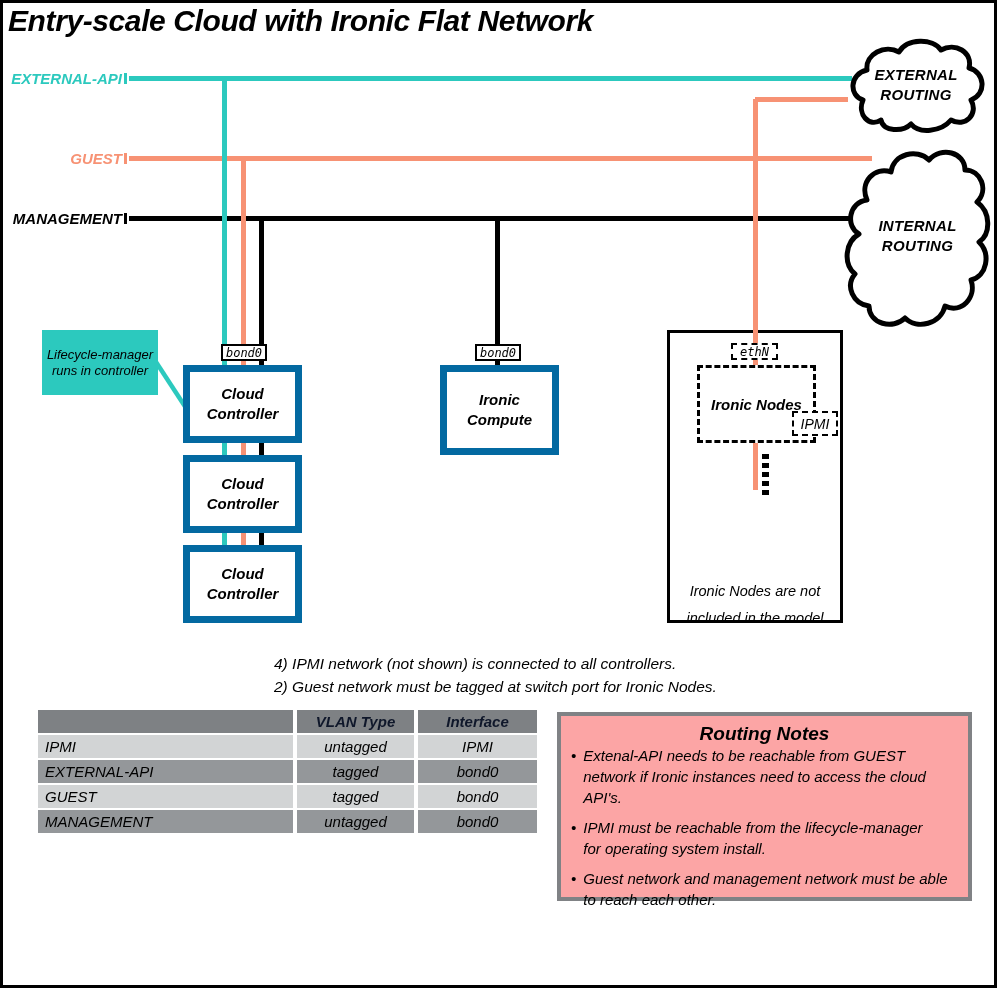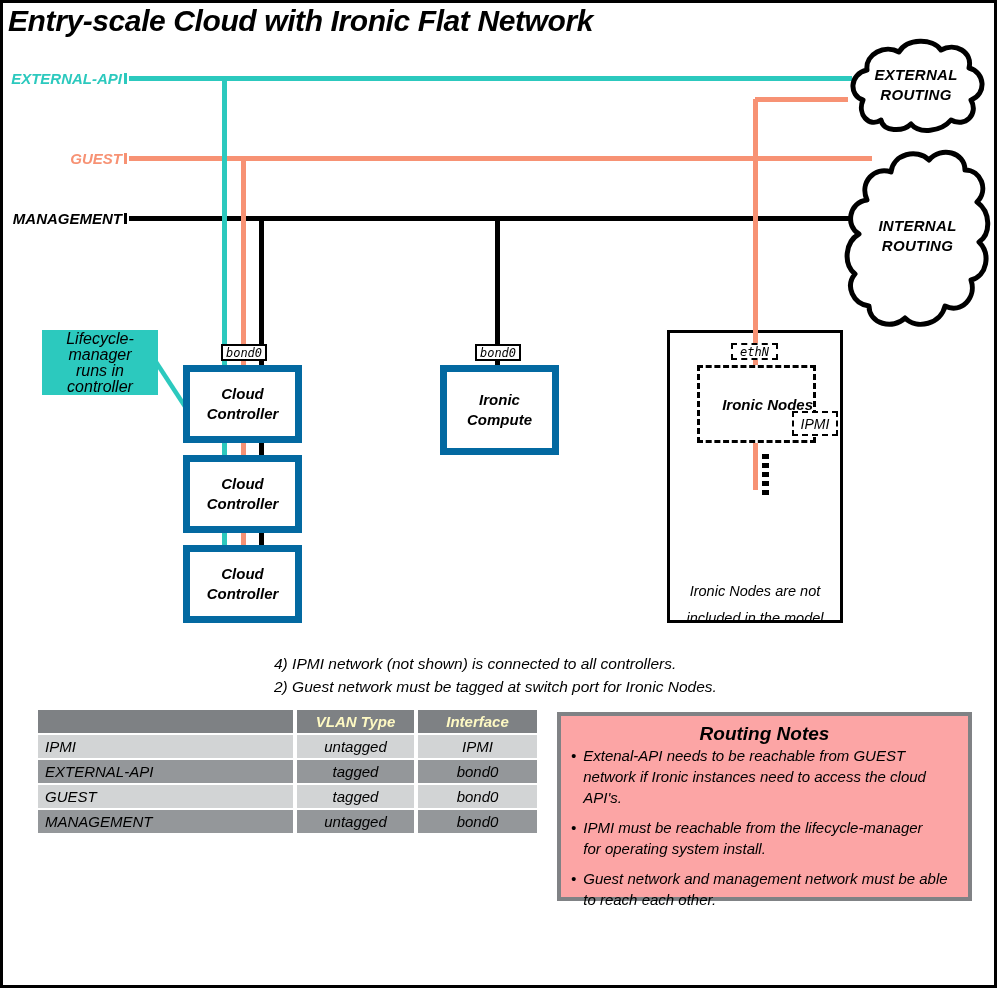--- a/index.html
+++ b/index.html
@@ -27,49 +27,49 @@
               font-size:15px; font-weight:bold; line-height:20px; z-index:3; }
 
   .outer-box { border:3px solid #000; background:#fff; box-sizing:border-box; z-index:1; }
 
   .port-label { border:2px solid #000; background:#fff; box-sizing:border-box;
                 font-family:"DejaVu Sans Mono", monospace; font-size:12px;
                 display:flex; align-items:center; justify-content:center; z-index:4; }
   .dashed { border-style:dashed; }
 
   .nodes-box { border:3px dashed #000; background:#fff; box-sizing:border-box;
-               display:flex; align-items:center; justify-content:flex-end;
+               display:flex; align-items:center; justify-content:center;
                font-size:15px; font-weight:bold; z-index:3; }
 
   .ipmi-label { border:2px dashed #000; background:#fff; box-sizing:border-box;
                 display:flex; align-items:center; justify-content:center;
                 font-size:14px; z-index:4; }
 
-  .callout { background:#2CC9BE; color:#000; font-size:16px; line-height:16px;
+  .callout { background:#2CC9BE; color:#000; font-size:13px; line-height:16px;
              display:flex; align-items:center; justify-content:center; text-align:center; z-index:3; }
 
   .cloud-label { display:flex; align-items:center; justify-content:center; text-align:center;
                  font-size:15px; font-weight:bold; line-height:20px; letter-spacing:0.3px;
                  width:100%; height:100%; }
   .cloud-wrap { z-index:3; }
   .cloud-wrap svg { position:absolute; left:0; top:0; }
   .cloud-wrap .cloud-label { position:absolute; left:0; top:0; }
 
   .ellipsis { display:flex; flex-direction:column; gap:4px; z-index:3; }
   .ellipsis .sq { width:7px; height:5px; background:#000; }
 
   .ironic-note { font-size:14.5px; line-height:27px; text-align:center; z-index:2; }
 
   .footnotes { left:274px; top:652px; font-size:15.5px; line-height:23px; color:#000; z-index:2; }
 
   .vtable { left:38px; top:710px; display:grid;
             grid-template-columns:255px 117px 119px; column-gap:4px; row-gap:2px;
             font-size:15px; color:#000; z-index:2; }
   .vtable > div { height:23px; display:flex; align-items:center; box-sizing:border-box; }
-  .th { background:#7E8184; color:#fef9c3; font-weight:bold; justify-content:center;text-align:right; }
+  .th { background:#7E8184; color:#0f172a; font-weight:bold; justify-content:center;text-align:right; }
   .row-light { background:#D2D4D5; }
   .row-dark { background:#94979A; }
   .cell-name { padding-left:7px; }
   .cell-val { justify-content:center; }
 
   .routing { left:557px; top:712px; width:415px; height:189px;
              border:4px solid #808285; box-sizing:border-box; background:#fca5a5; z-index:2; }
   .routing-title { text-align:center; font-weight:bold; font-size:19px; margin-top:7px; }
   .bullet { display:flex; gap:7px; font-size:15px; line-height:21px; margin:0 6px 9px 10px; }
   .bullet:first-of-type { margin-top:15px; }

